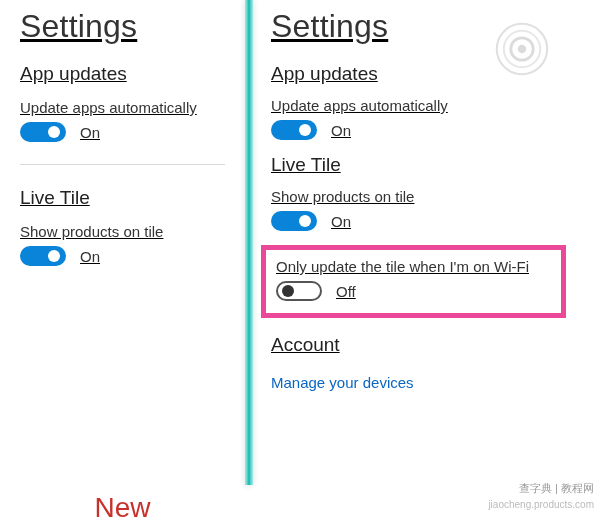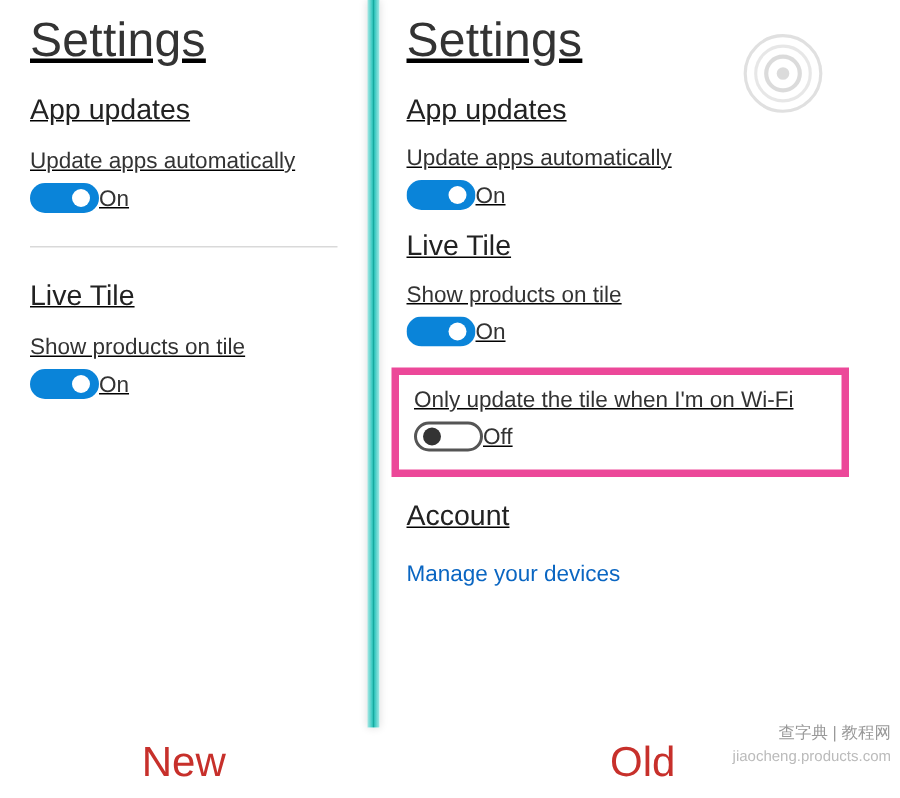--- a/index.html
+++ b/index.html
@@ -87,20 +87,21 @@
     }
     .toggle.on .knob {
       background: #fff;
       right: 4px;
     }
     .toggle.off .knob {
       background: #333;
       left: 4px;
     }
     .toggle-state {
+      margin-left: 14px;
       font-size: 15px;
       color: #333;
     }
     .hr {
       border: none;
       border-top: 1px solid #d9d9d9;
       margin: 10px 0 22px 0;
     }
     .highlight-box {
       border: 5px solid #ec4899;
@@ -220,21 +221,20 @@
       </div>
     </div>
 
     <h2 class="section-title account">Account</h2>
     <span class="link">Manage your devices</span>
   </div>
 </div>
 
 <div class="footer-labels">
   <div class="lbl-new">New</div>
-  <div class="lbl-old">Old</div>
 </div>
 
 <svg class="watermark-swirl" viewBox="0 0 100 100">
   <circle cx="50" cy="50" r="36" fill="none" stroke="#c7c7c7" stroke-width="3"></circle>
   <circle cx="50" cy="50" r="26" fill="none" stroke="#d5d5d5" stroke-width="3"></circle>
   <circle cx="50" cy="50" r="16" fill="none" stroke="#bfbfbf" stroke-width="4"></circle>
   <circle cx="50" cy="50" r="6" fill="#bfbfbf"></circle>
 </svg>
 
 <div class="watermark-text">查字典 | 教程网</div>

